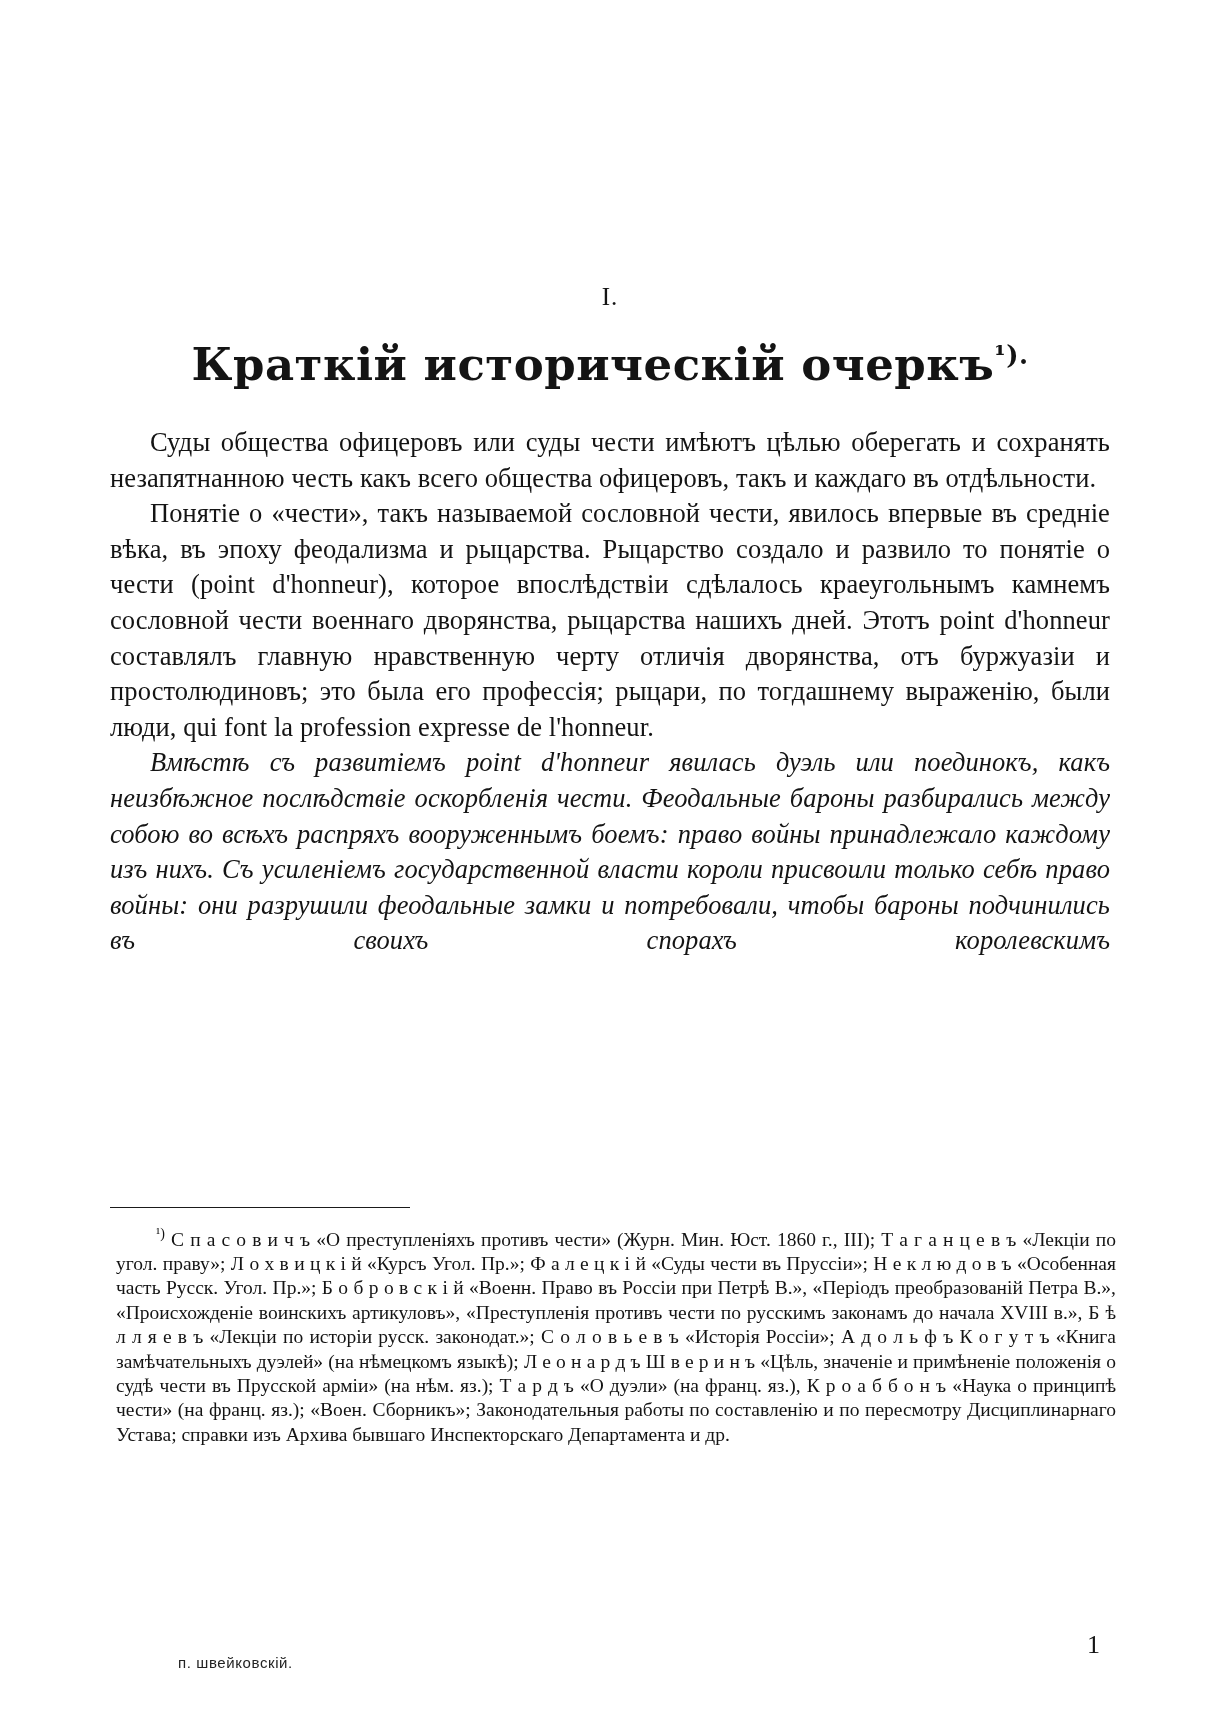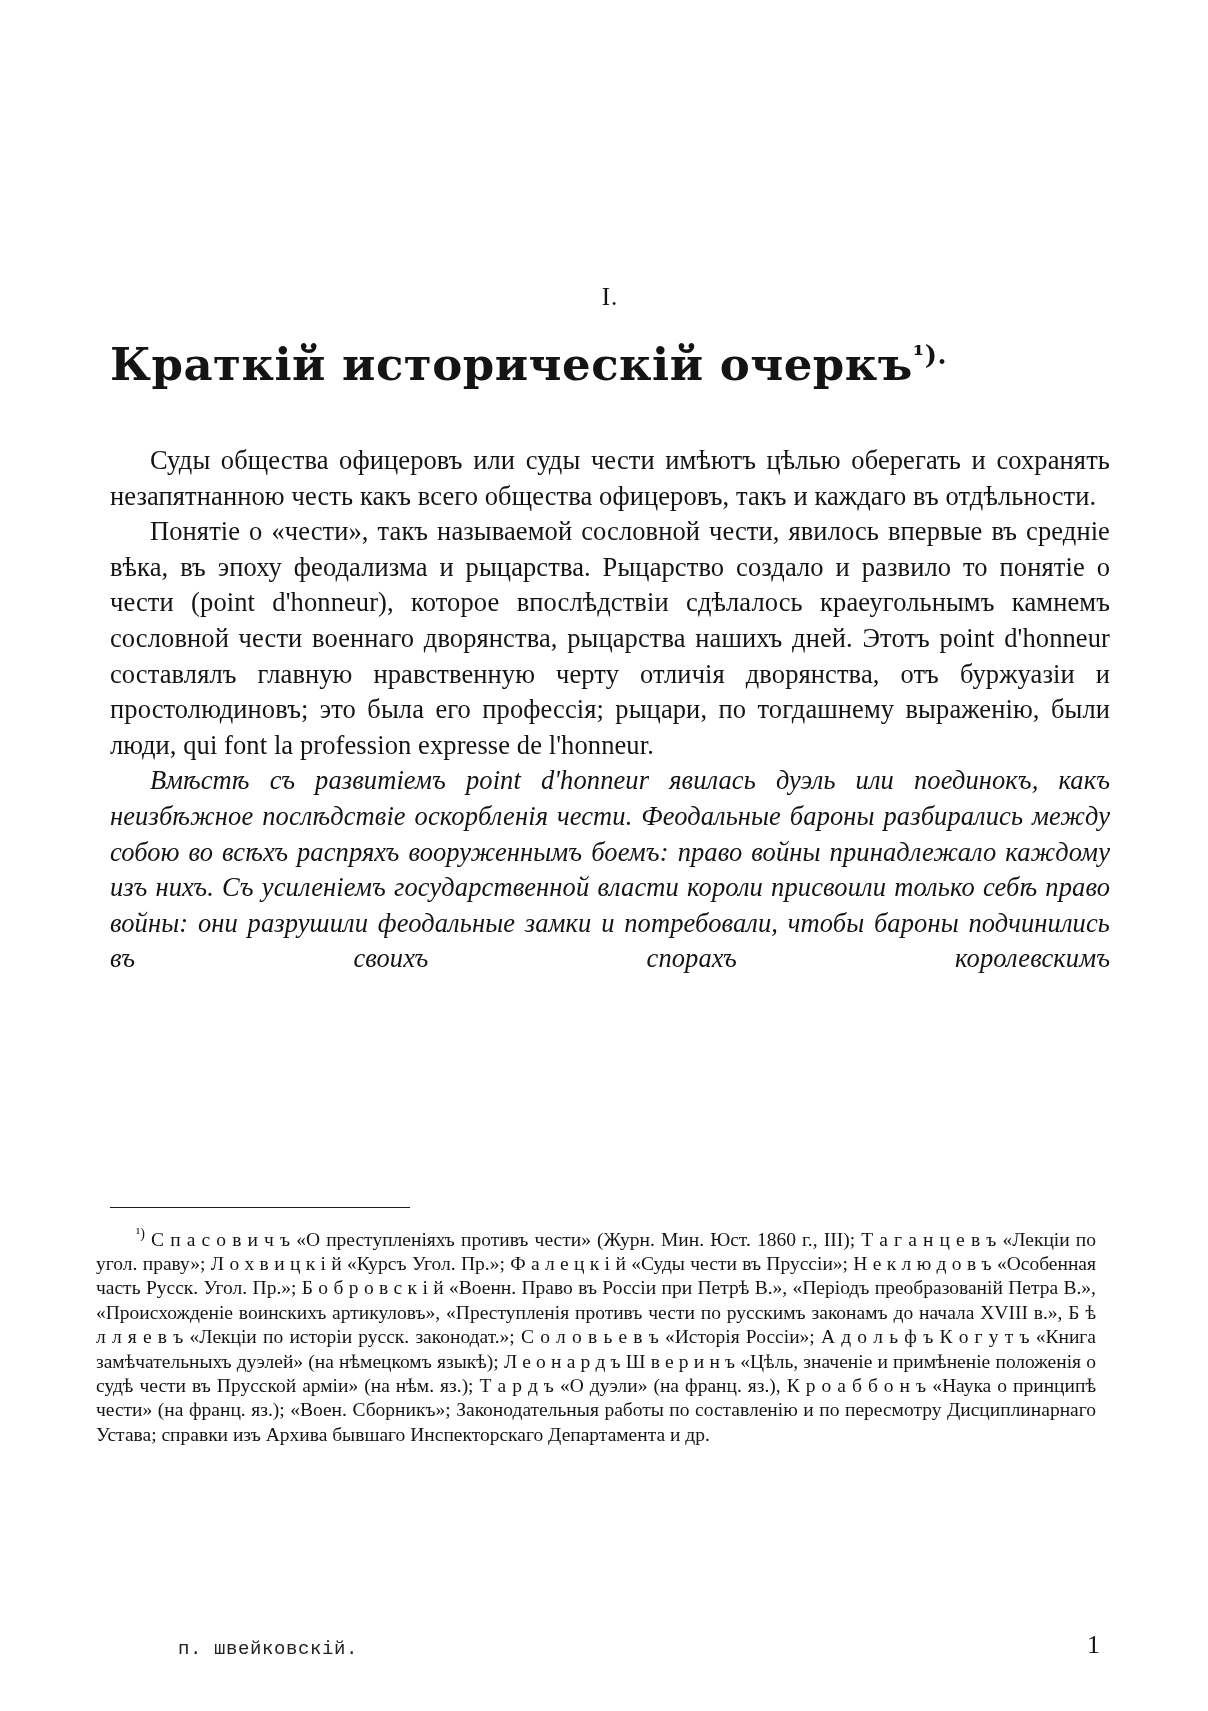--- a/index.html
+++ b/index.html
@@ -32,35 +32,36 @@
 
   .chapter-num {
     text-align: center;
     font-size: 25px;
     letter-spacing: 1px;
     margin-top: 283px;
     font-family: "Liberation Serif", serif;
   }
 
   .chapter-title {
+    text-align: center;
     font-family: "DejaVu Serif", serif;
     font-weight: bold;
     font-size: 45px;
     letter-spacing: 0.5px;
     margin-top: 27px;
     white-space: nowrap;
   }
   .chapter-title .fn {
     font-size: 26px;
     vertical-align: super;
     font-weight: bold;
   }
 
   .body-text {
-    margin-top: 52px;
+    margin-top: 34px;
     font-size: 26.5px;
     line-height: 35.6px;
     text-align: justify;
     font-family: "Liberation Serif", serif;
     letter-spacing: 0.1px;
   }
   .body-text p {
     margin: 0;
     text-indent: 40px;
     text-align: justify;
@@ -73,21 +74,21 @@
   .rule {
     position: absolute;
     left: 110px;
     top: 1207px;
     width: 300px;
     border-top: 1px solid #1a1a1a;
   }
 
   .footnote {
     position: absolute;
-    left: 96px;
+    left: 116px;
     top: 1222px;
     width: 1000px;
     font-size: 19.5px;
     line-height: 24.4px;
     text-align: justify;
     font-family: "Liberation Serif", serif;
   }
   .footnote p {
     margin: 0;
     text-indent: 40px;
@@ -100,24 +101,24 @@
 
   .footer {
     position: absolute;
     left: 0;
     top: 1638px;
     width: 1208px;
   }
   .signature {
     position: absolute;
     left: 178px;
-    top: 0;
-    font-size: 19px;
+    top: 16px;
+    font-size: 15px;
     letter-spacing: 0.6px;
-    font-family: Liberation Mono, monospace;
+    font-family: Liberation Sans, sans-serif;
     color: #222;
   }
   .page-number {
     position: absolute;
     right: 108px;
     top: -8px;
     font-size: 26px;
     font-family: "Liberation Serif", serif;
   }
 </style>

